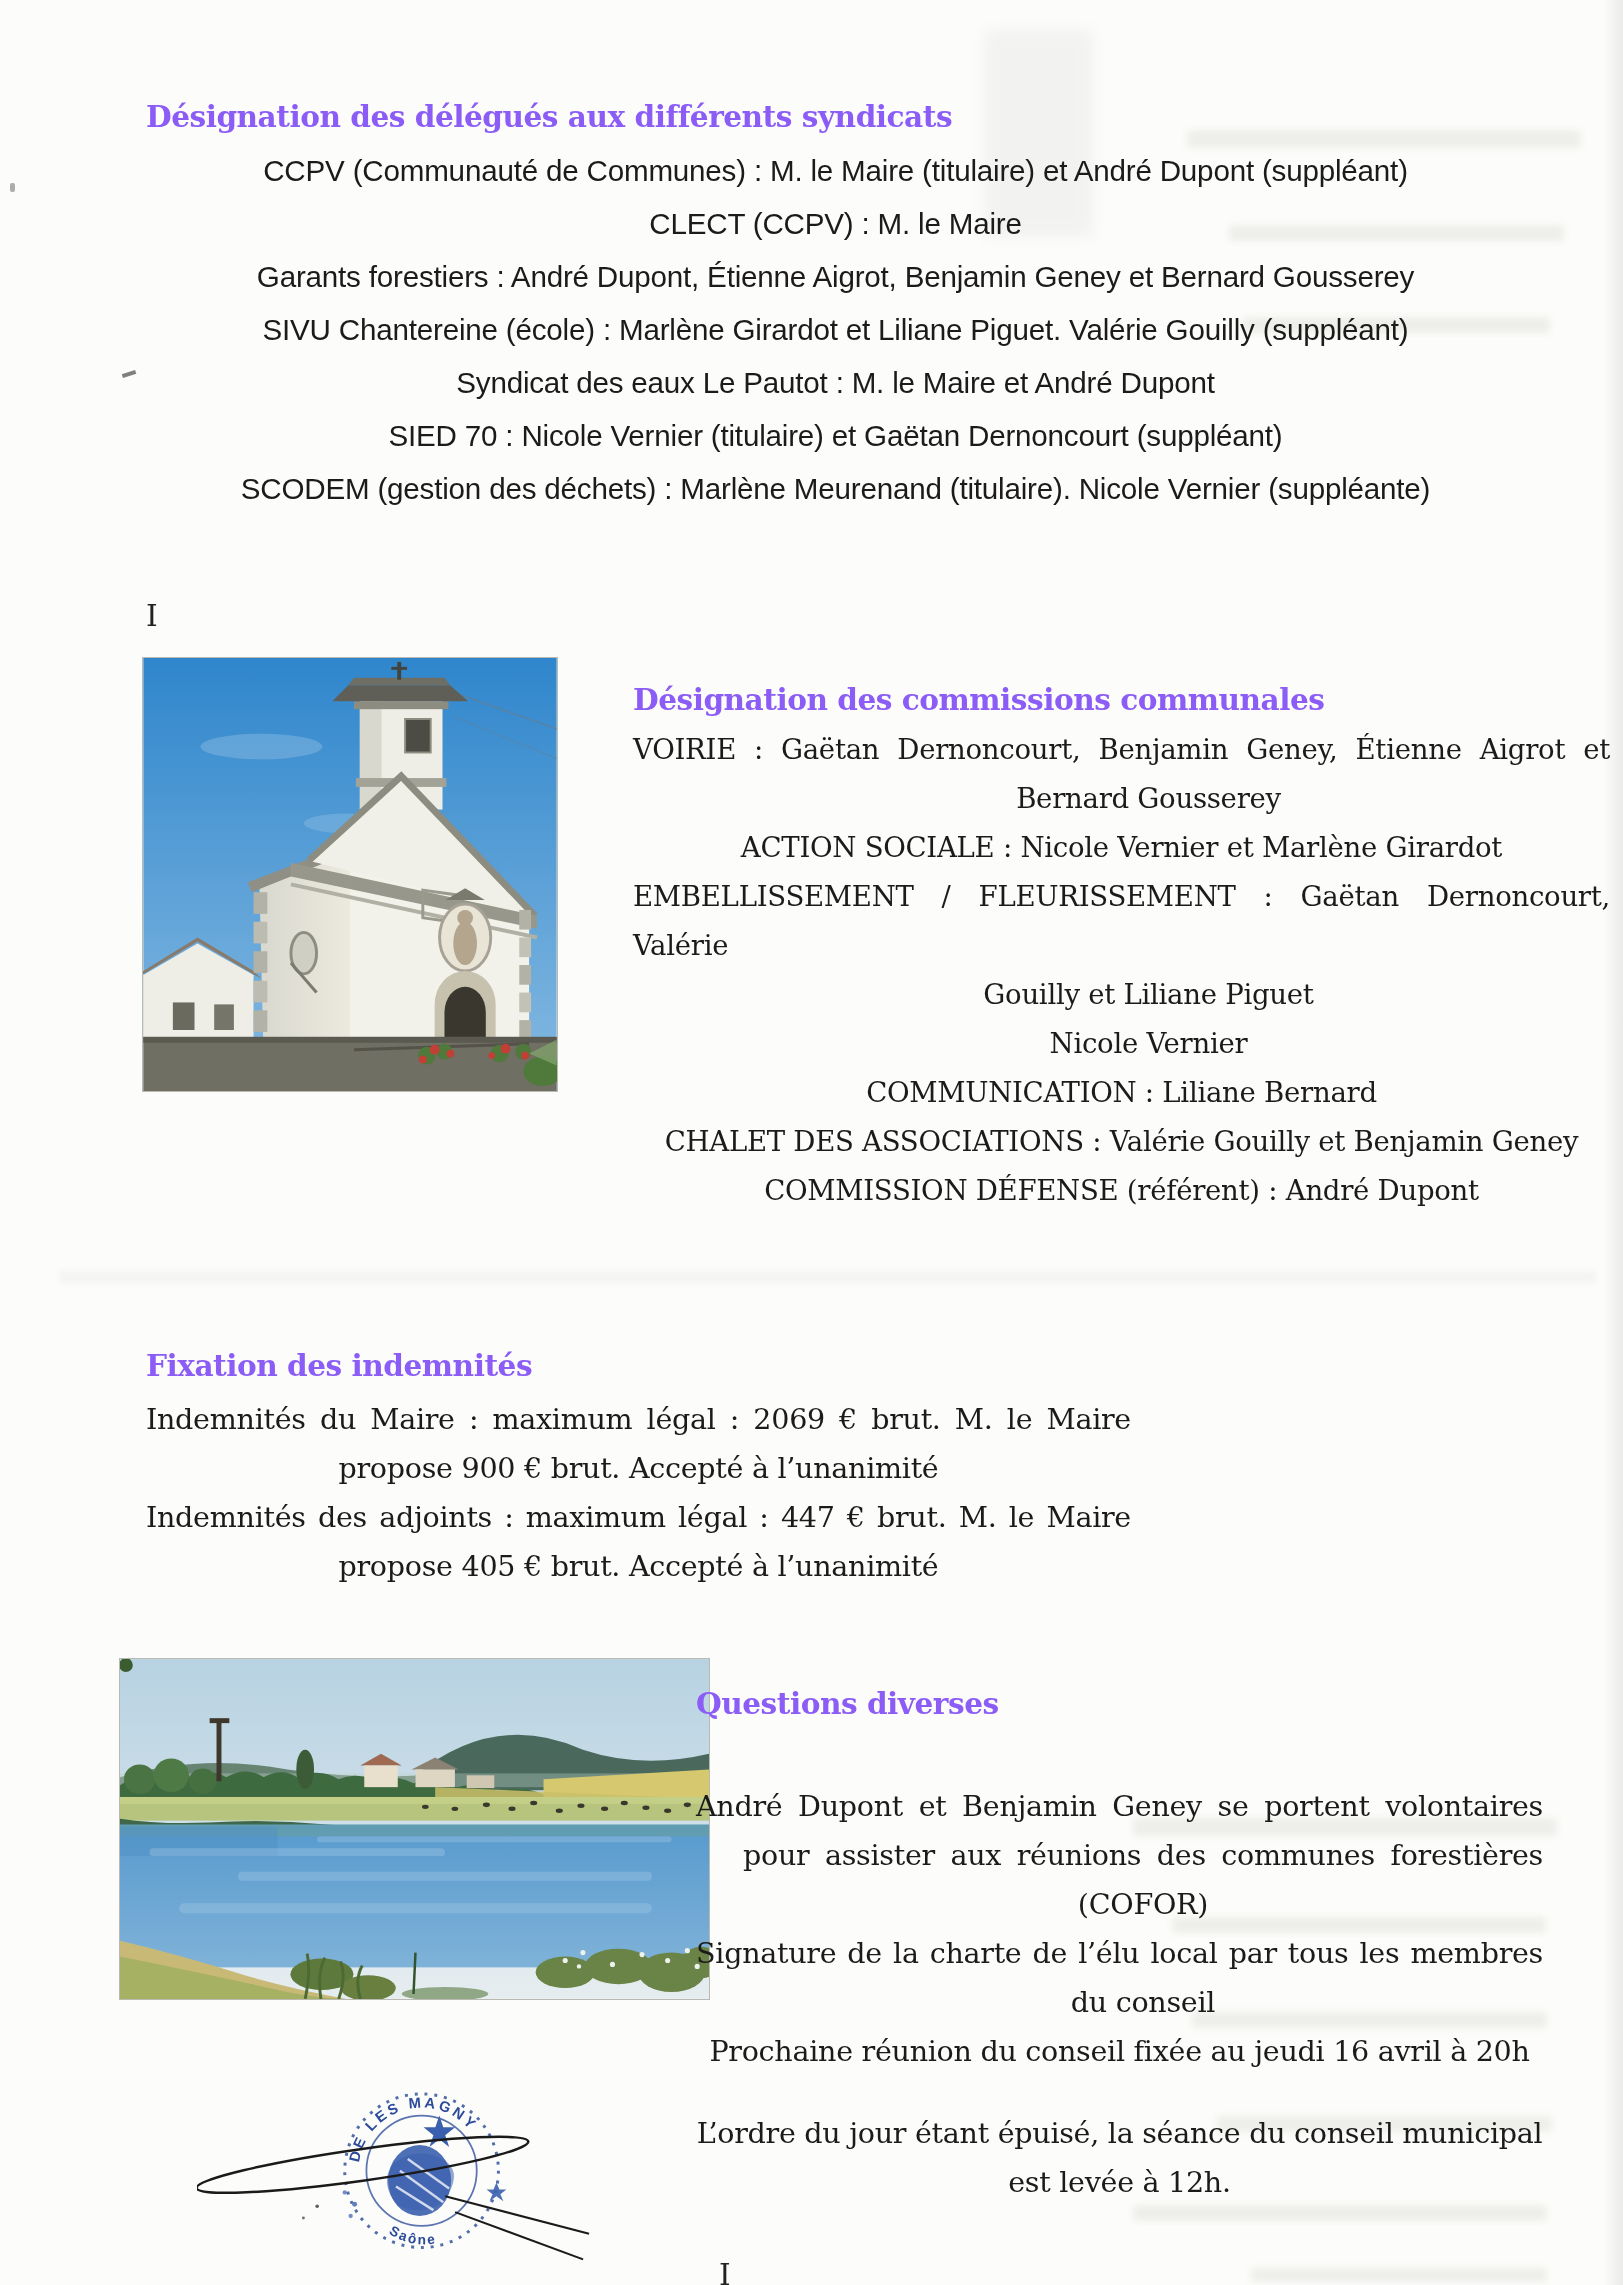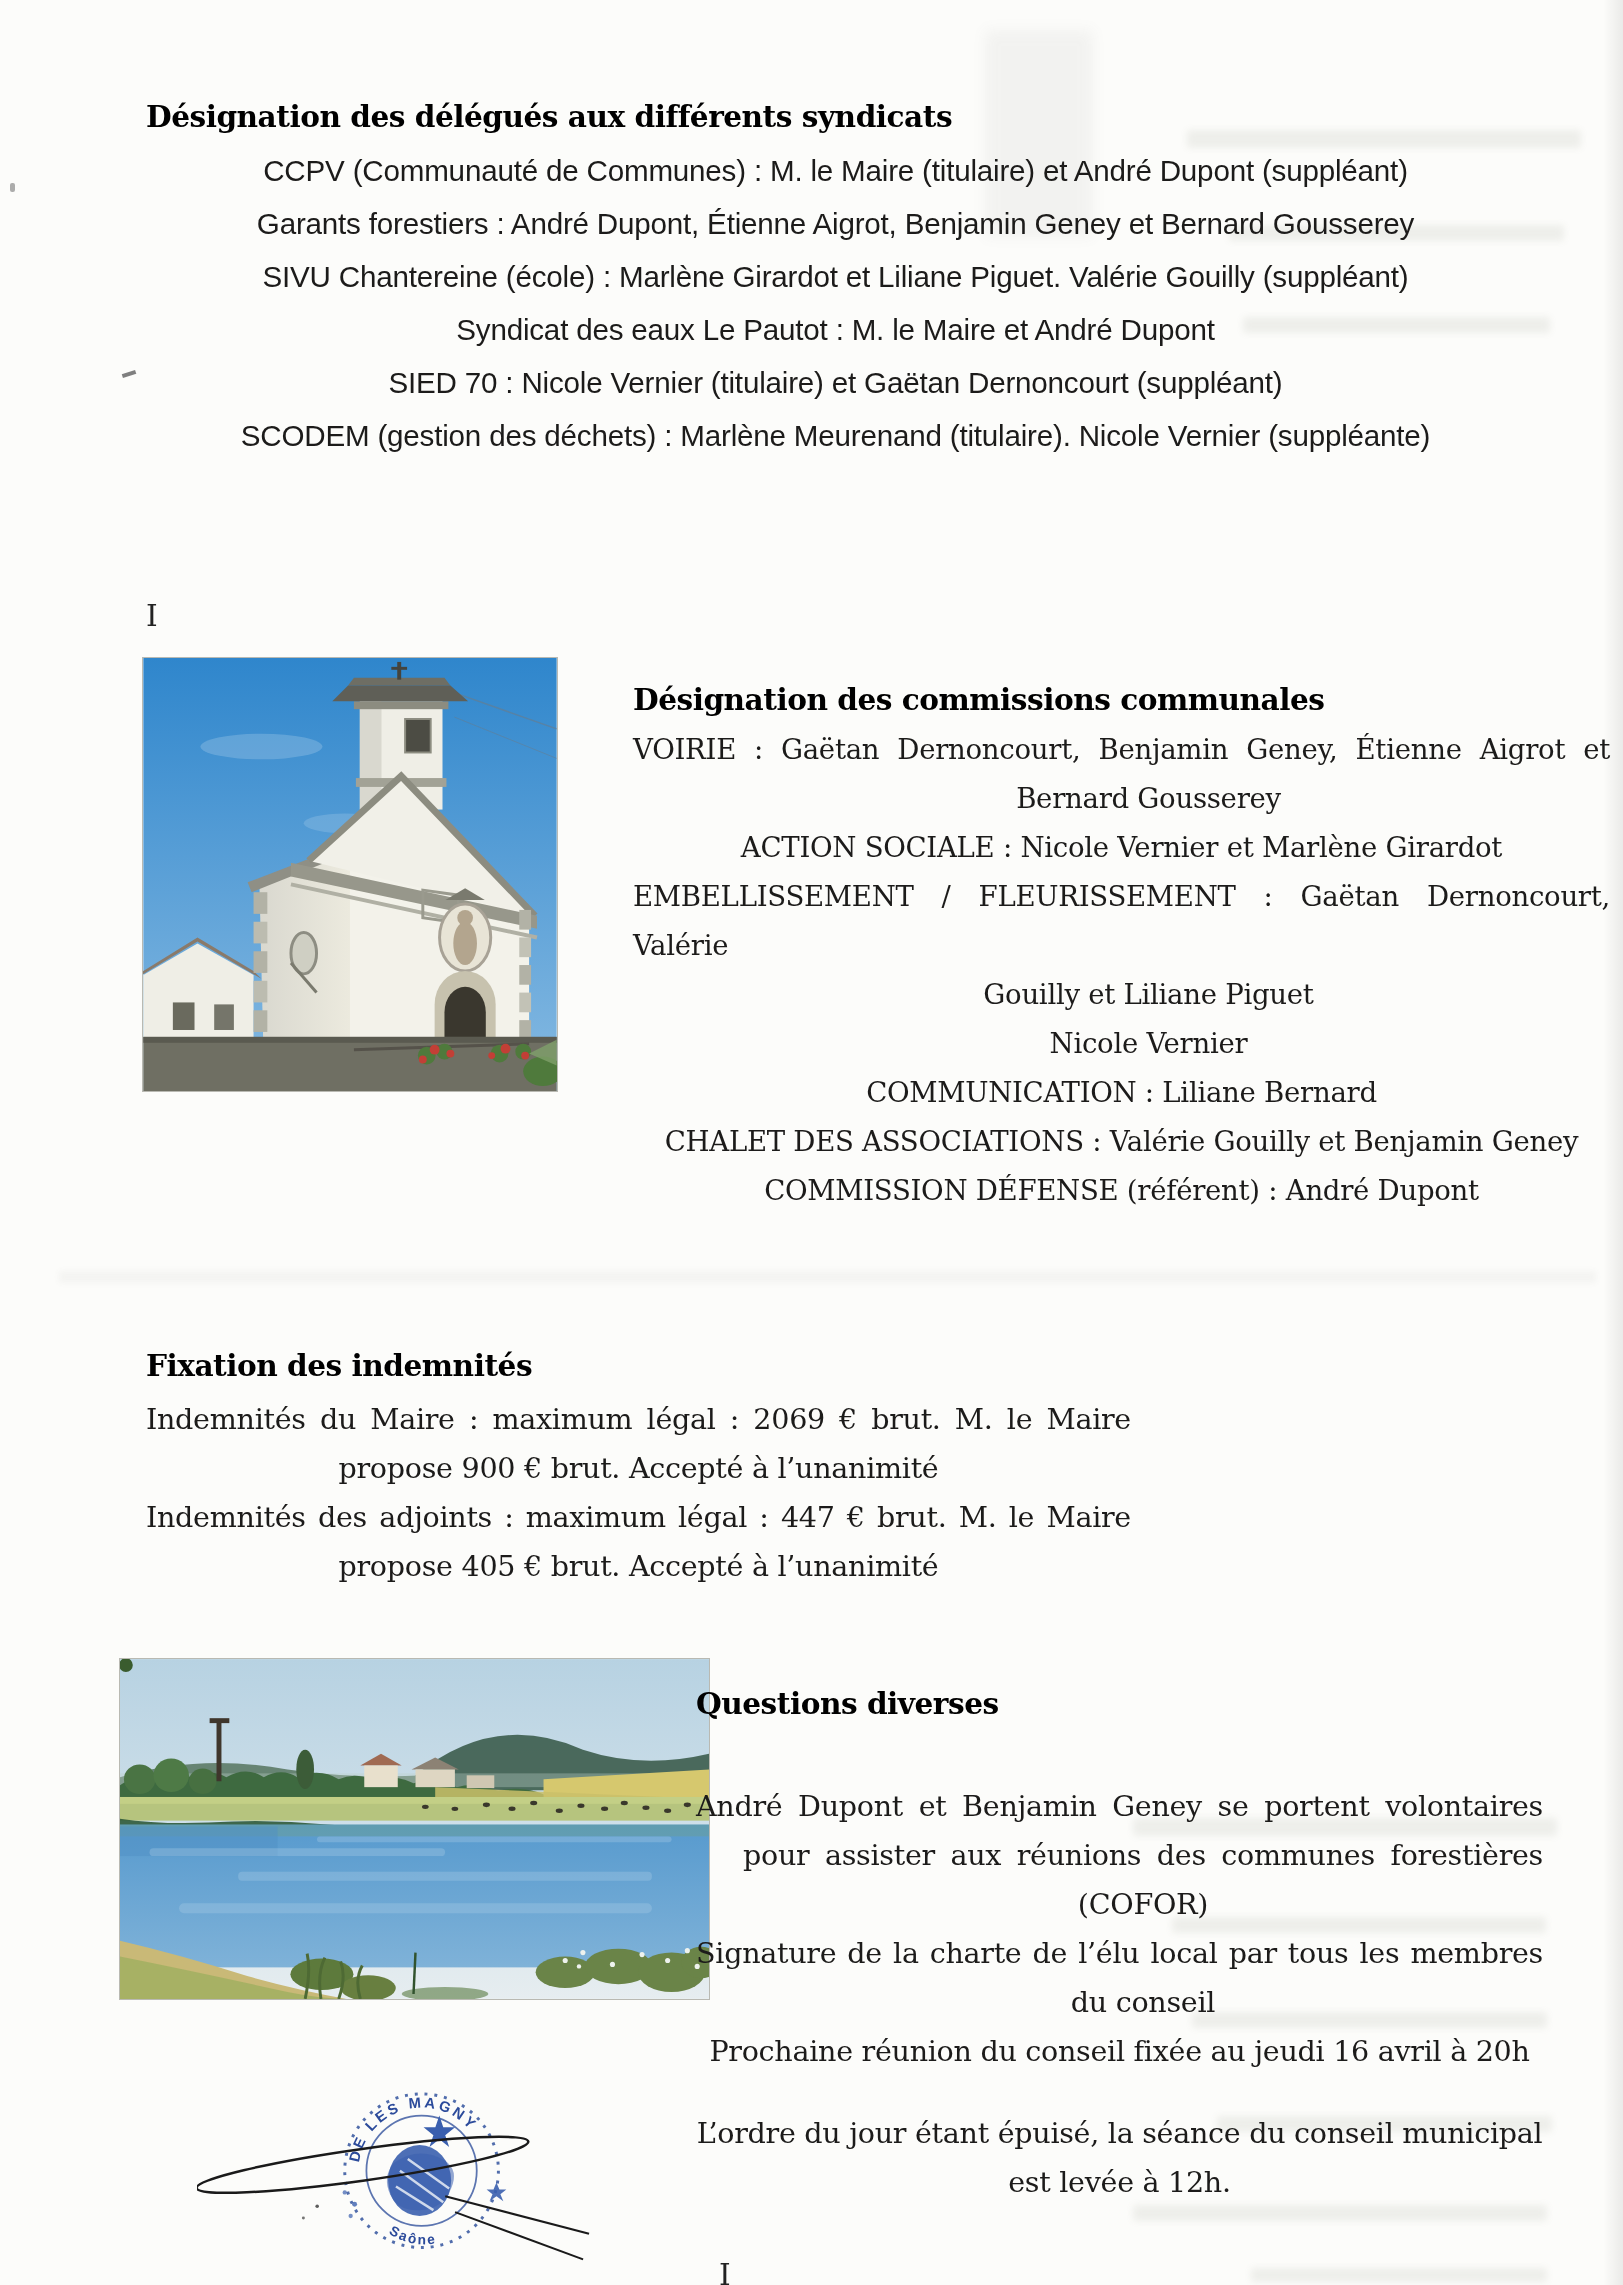--- a/index.html
+++ b/index.html
@@ -4,21 +4,21 @@
 <style>
   html,body{margin:0;padding:0;background:#e8e8e6;}
   #page{
     position:relative;width:1623px;height:2285px;margin:0 auto;
     background:#fcfcfa;overflow:hidden;
     font-family:"Liberation Sans",sans-serif;color:#1c1b1a;
   }
   
   .red-heading{
     font-family:"DejaVu Serif",serif;font-weight:bold;
-    font-size:29.6px;color:#000000;letter-spacing:-0.5px;white-space:nowrap;
+    font-size:29.6px;color:#8b5cf6;letter-spacing:-0.5px;white-space:nowrap;
   }
   
   .abs{position:absolute;}
   .syndicats-lines{margin-top:9.9px;font-size:29.6px;line-height:53px;white-space:nowrap;letter-spacing:-0.2px;}
   .serifblock{font-family:"DejaVu Serif",serif;letter-spacing:-0.3px;}
   .ln{display:block;text-align:center;}
   .jl{text-align:justify;text-align-last:justify;text-justify:inter-word;}
   .ind{padding-left:54px;}
   .commissions-lines{margin-top:7.9px;font-size:27.6px;line-height:49px;}
   .indem-lines{margin-top:11.8px;font-size:28.6px;line-height:49px;}
@@ -53,20 +53,21 @@
   <div class="ghost" style="left:1217px;top:2116px;width:335px;height:15.8px;"></div>
   <div class="ghost" style="left:1133px;top:2205px;width:414px;height:15.8px;"></div>
   <div class="ghost" style="left:1251px;top:2268px;width:296px;height:13.8px;"></div>
   <div class="tickmark" style="left:122px;top:372px;width:13.8px;height:3.9px;transform:rotate(-18deg);"></div>
   <div class="dotmark" style="left:9.9px;top:183px;width:4.9px;height:8.9px;"></div>
 
   <div class="abs" style="left:146px;top:99px;width:1379px;">
     <div class="red-heading">Désignation des délégués aux différents syndicats</div>
     <div class="syndicats-lines">
       <div class="ln">CCPV  (Communauté de Communes) : M. le Maire (titulaire) et André Dupont (suppléant)</div>
+      <div class="ln">CLECT (CCPV) : M. le Maire</div>
       <div class="ln">Garants forestiers : André Dupont, Étienne Aigrot, Benjamin Geney et Bernard Gousserey</div>
       <div class="ln">SIVU Chantereine (école) : Marlène Girardot et Liliane Piguet. Valérie Gouilly (suppléant)</div>
       <div class="ln">Syndicat des eaux Le Pautot : M. le Maire et André Dupont</div>
       <div class="ln">SIED 70 : Nicole Vernier (titulaire) et Gaëtan Dernoncourt (suppléant)</div>
       <div class="ln">SCODEM (gestion des déchets) : Marlène Meurenand (titulaire). Nicole Vernier (suppléante)</div>
     </div>
   </div>
 
   <div class="sep-mark" style="left:146px;top:599px;">I</div>
 

